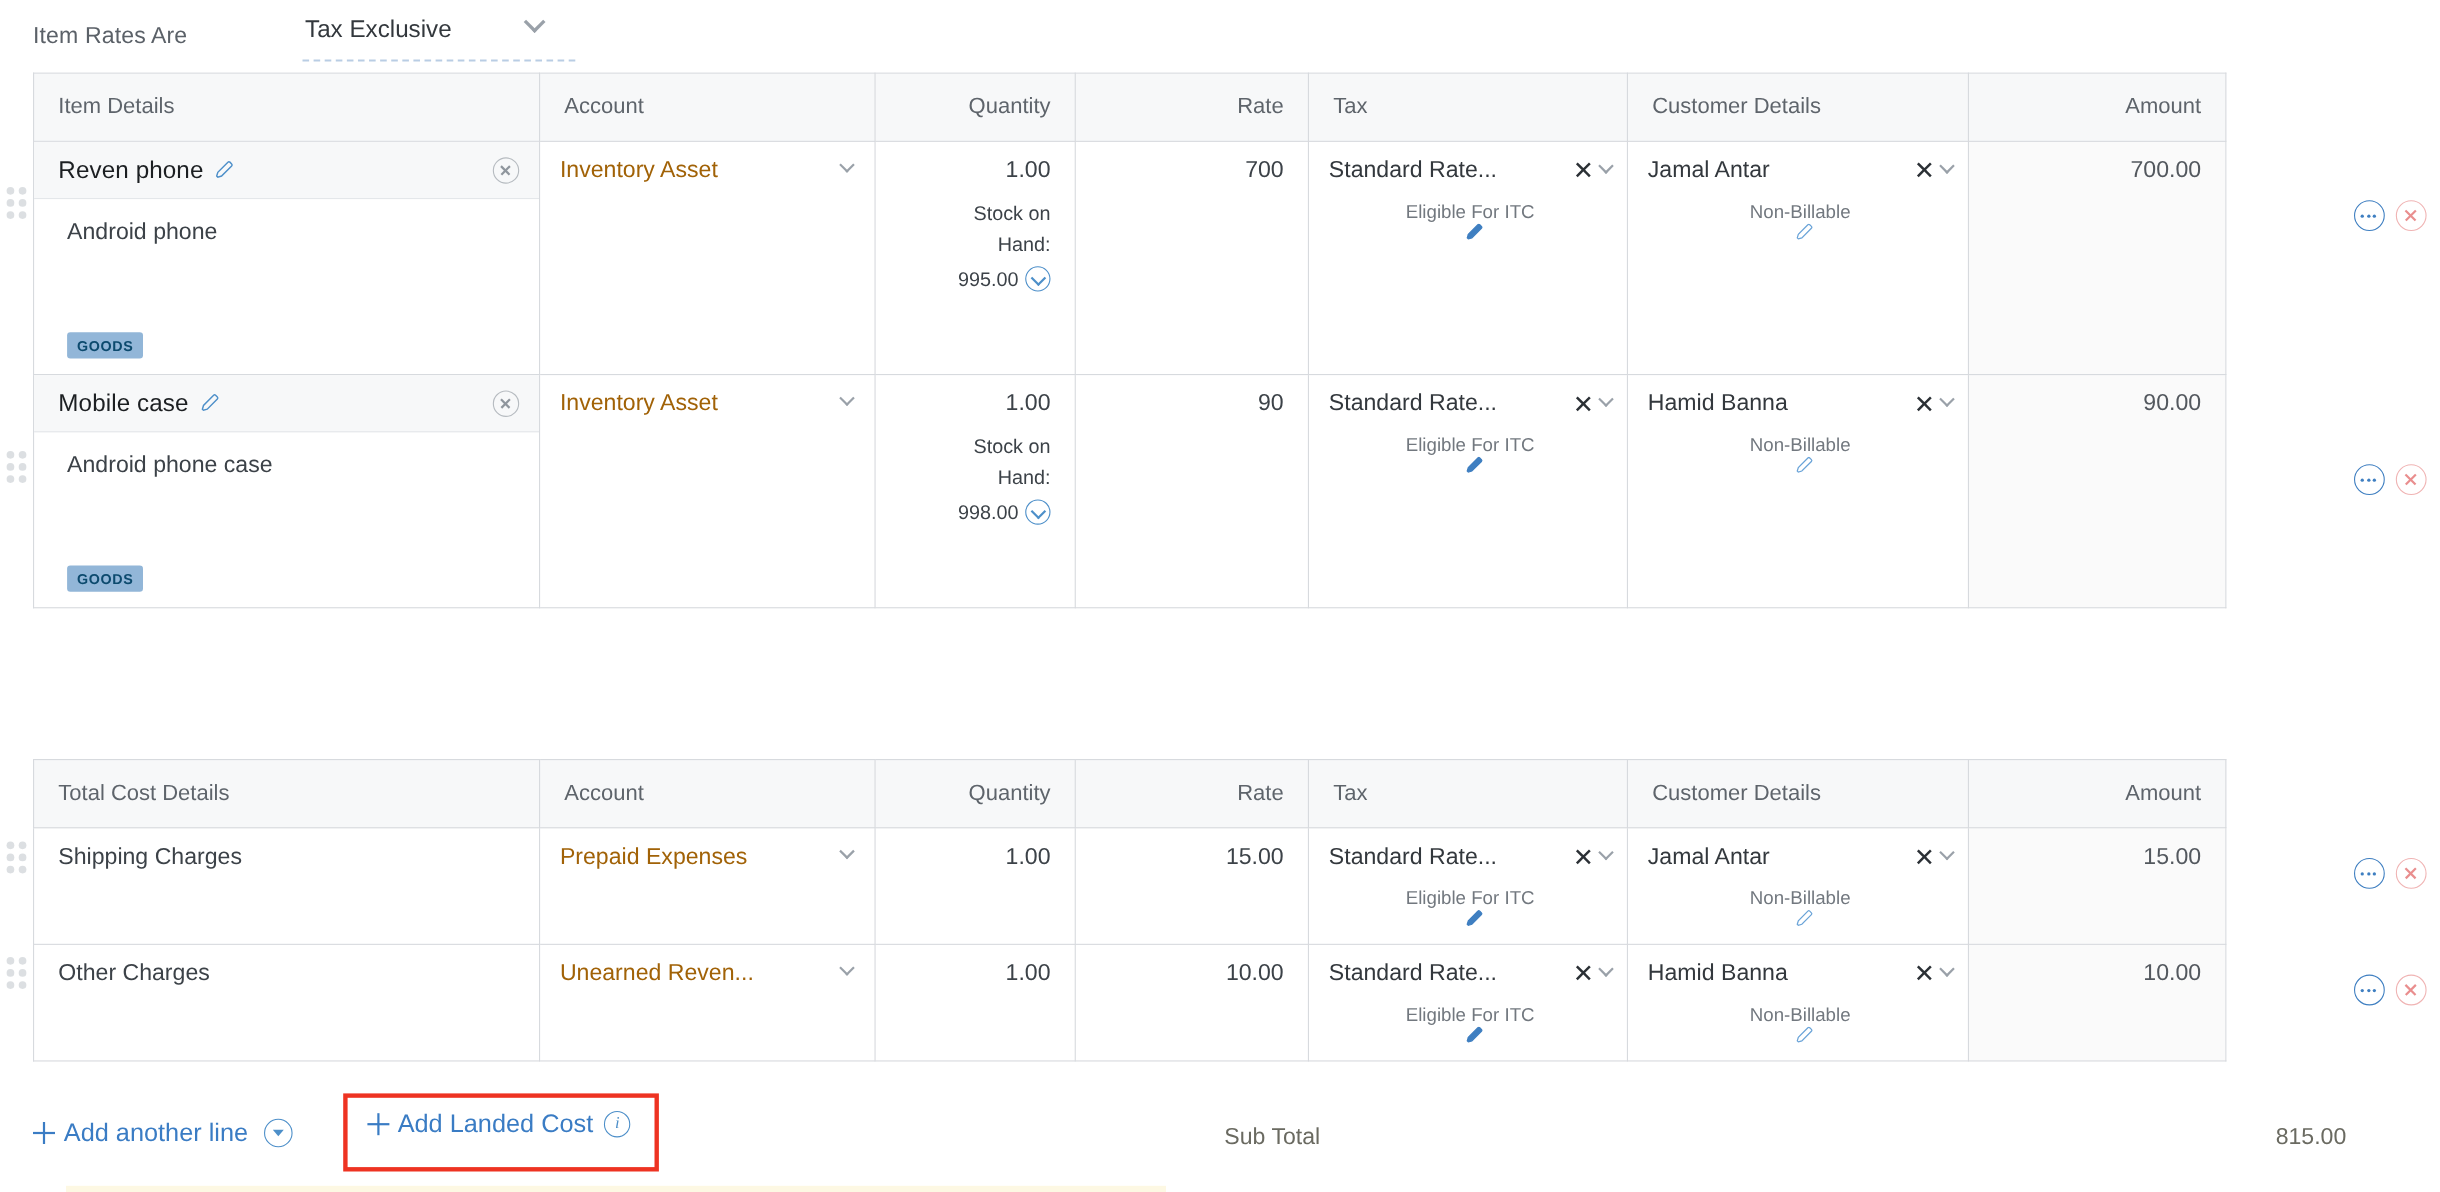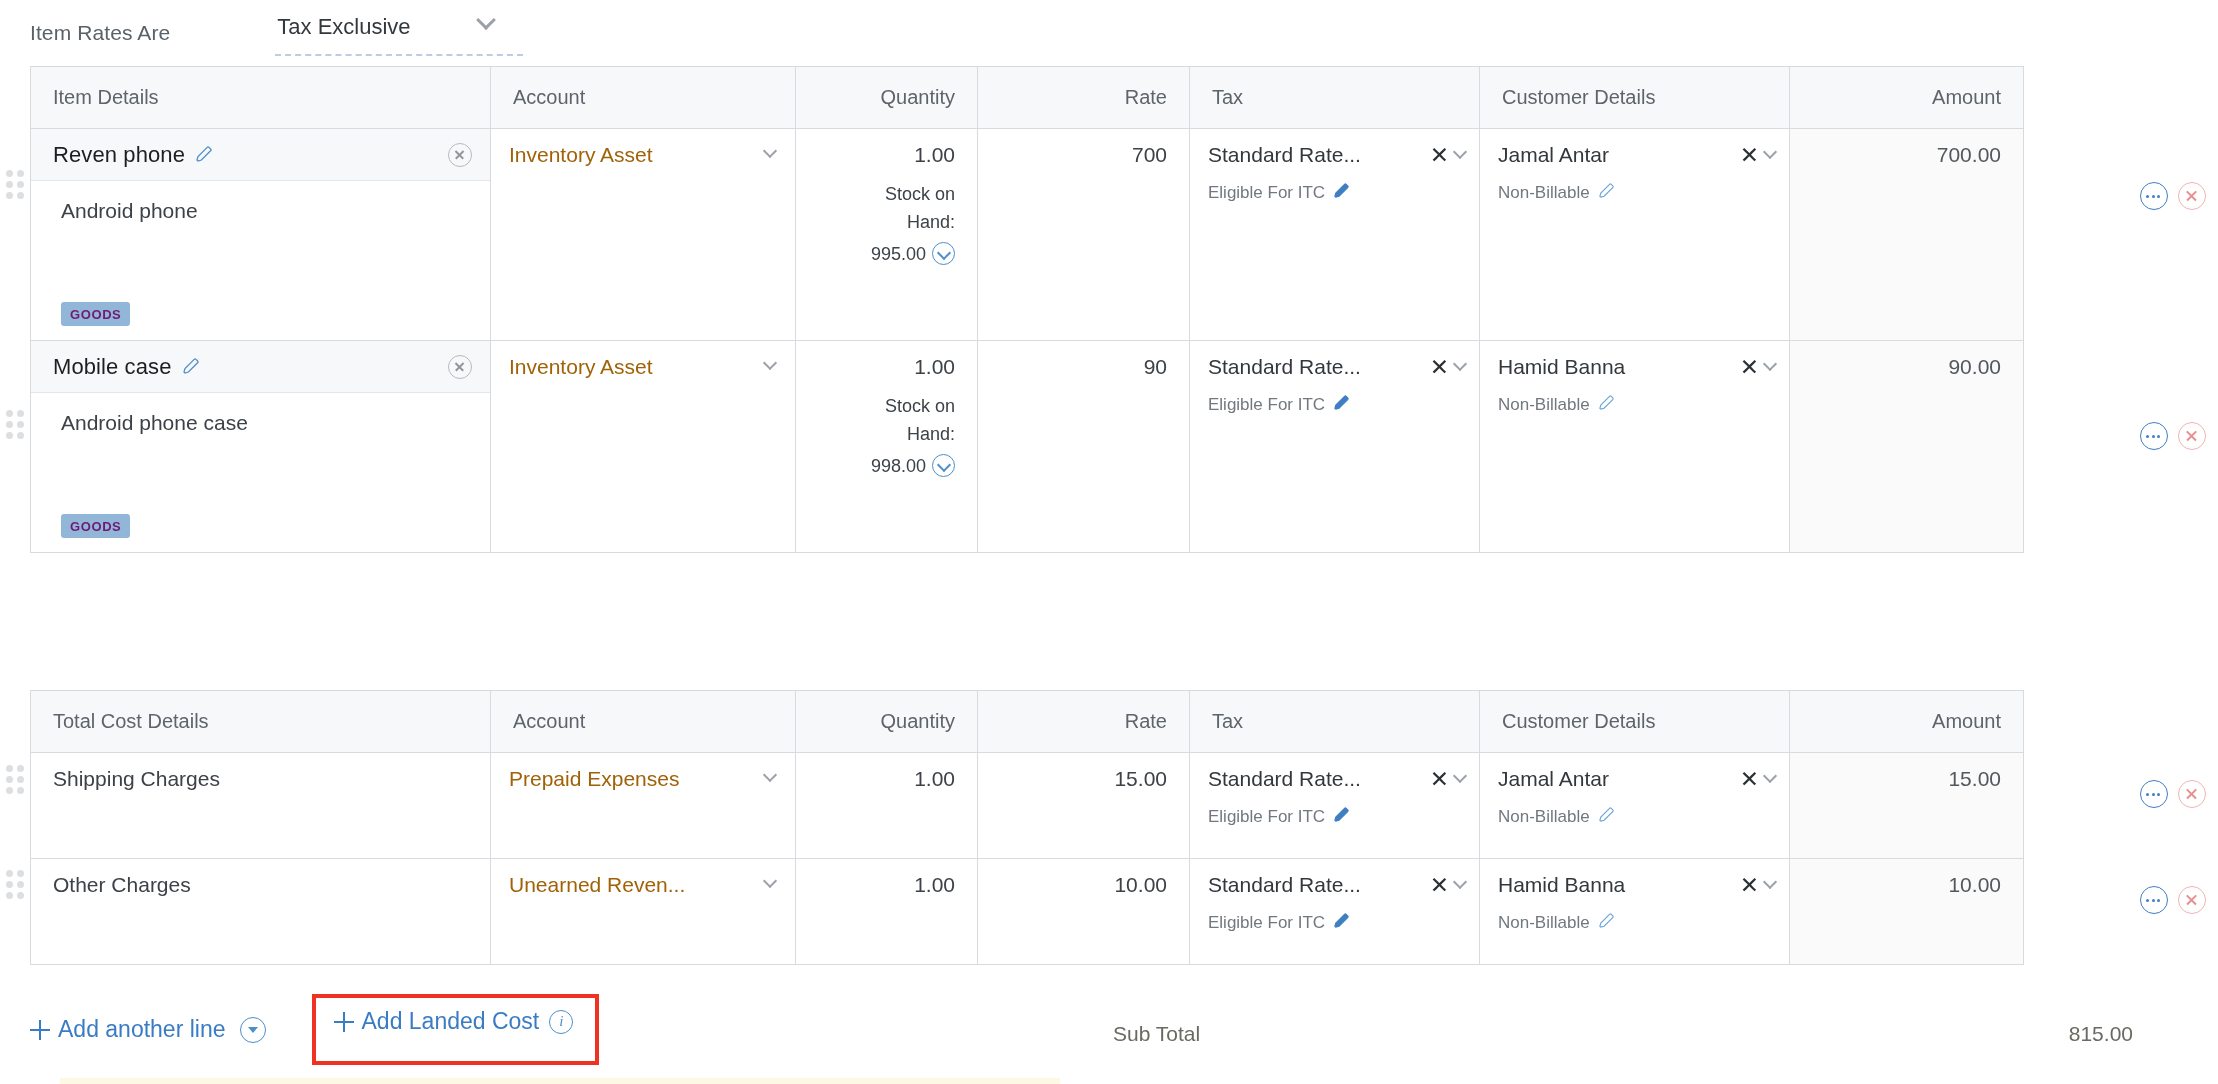--- a/index.html
+++ b/index.html
@@ -115,21 +115,21 @@
   .x-circle::after  { transform: rotate(-45deg); }
 
   .item-desc {
     padding: 18px 22px 0 30px;
     font-size: 21px; color: #3c4248;
   }
   .badge-wrap { position: absolute; left: 30px; bottom: 14px; }
   .badge {
     display: inline-block;
     background: #92b6d8;
-    color: #701a75;
+    color: #0c4a6e;
     font-size: 13px; font-weight: bold;
     letter-spacing: .6px;
     padding: 5px 9px 4px 9px;
     border-radius: 3px;
   }
   .cell-rel { position: relative; height: 100%; }
 
   .acct-cell {
     display: flex; align-items: flex-start;
     padding: 14px 20px 0 18px;
@@ -167,21 +167,21 @@
   .sel-top { display: flex; align-items: center; }
   .sel-val { font-size: 21px; color: #33383d; }
   .sel-x {
     margin-left: auto; font-size: 23px; color: #2b3035; line-height: 1;
     cursor: pointer; padding: 0 6px 0 4px;
   }
   .sel-chev { padding-top: 3px; }
   .sub-link {
     margin-top: 16px;
     font-size: 17px; color: #72787f;
-    display: flex; align-items: flex-start;
+    display: flex; align-items: center; flex-direction: column;
   }
   .sub-link .pencil { margin-left: 8px; width: 17px; height: 17px; }
 
   .amt-cell {
     background: #fafafa;
     height: 100%;
     text-align: right;
     padding: 14px 22px 0 10px;
     font-size: 21px; color: #53585e;
   }

